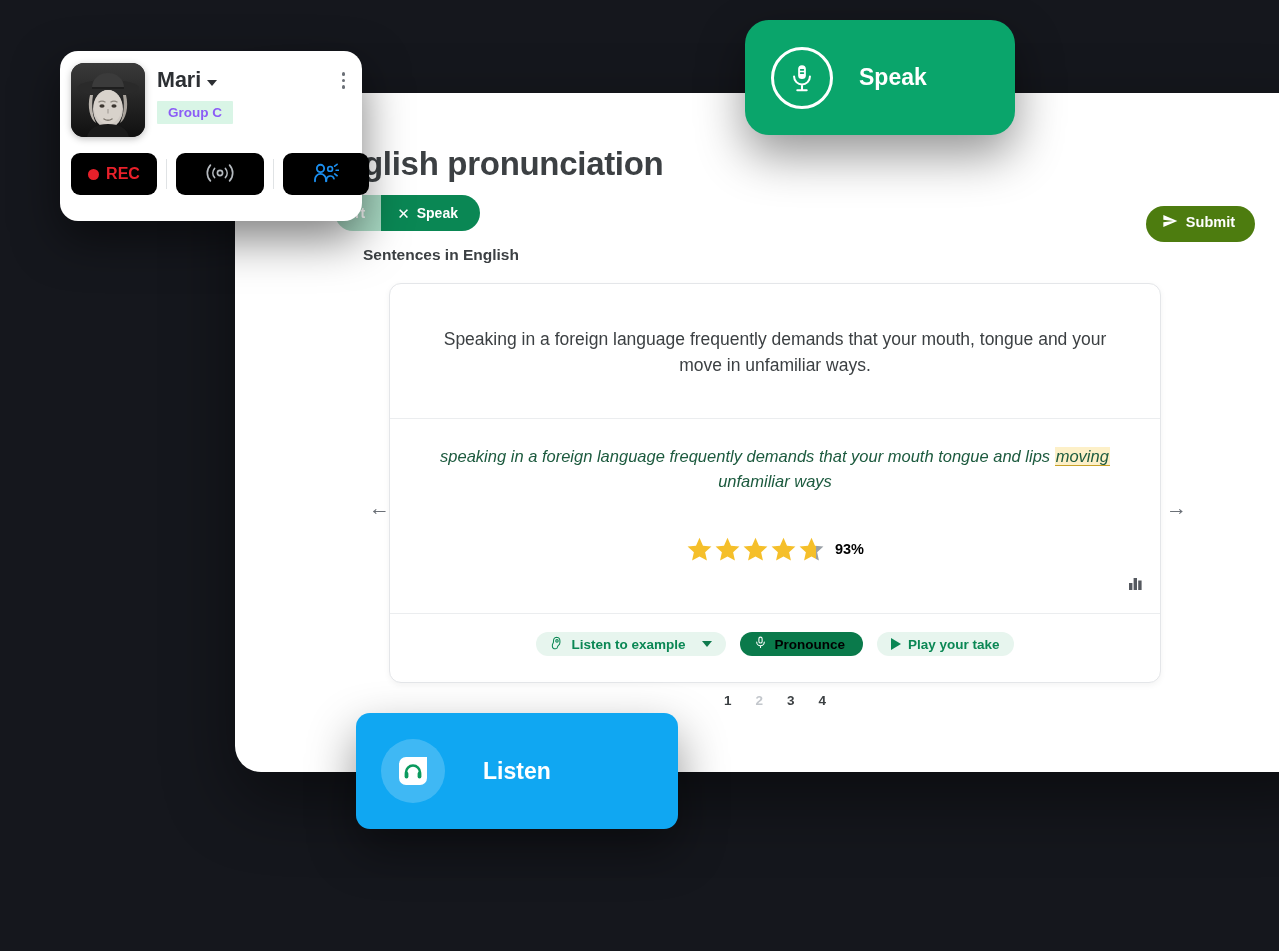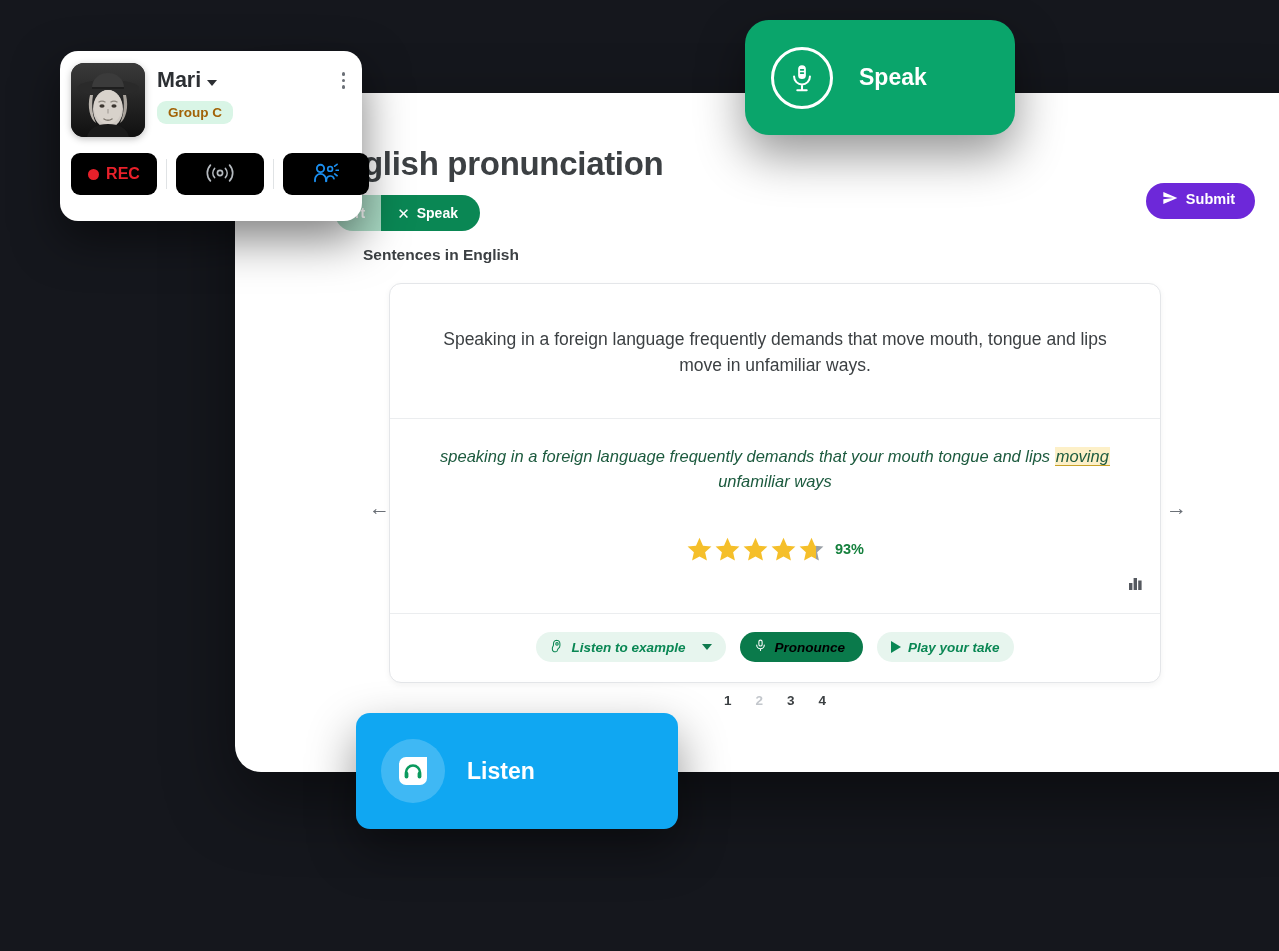--- a/index.html
+++ b/index.html
@@ -78,27 +78,27 @@
     border-radius: 0 18px 18px 0;
     cursor: pointer;
     margin-left: -2px;
   }
   .btn-close .x-glyph { font-size: 15px; font-weight: 400; line-height: 1; }
 
   
   .btn-submit {
     position: absolute;
     right: 80px;
-    top: 90px;
+    top: 113px;
     height: 36px;
     padding: 0 20px 4px 16px;
     display: flex;
     align-items: center;
     gap: 8px;
-    background: #6d28d9;
+    background: #4d7c0f;
     color: #ffffff;
     font-size: 14.5px;
     font-weight: 700;
     border: none;
     border-radius: 18px;
     cursor: pointer;
   }
 
   .section-label {
     position: absolute;
@@ -168,21 +168,21 @@
   .stars { display: flex; gap: 1px; font-size: 0; line-height: 0; }
   .star {
     position: relative;
     width: 27px; height: 26px;
     display: inline-block;
   }
   .star svg { position: absolute; left: 0; top: 0; }
   .pct {
     font-size: 14.5px;
     font-weight: 700;
-    color: #15803d;
+    color: #000000;
   }
 
   .chart-icon-wrap {
     position: absolute;
     right: 16px;
     top: 292px;
     cursor: pointer;
   }
 
   .card-divider2 {
@@ -196,31 +196,30 @@
   .action-row {
     position: absolute;
     left: 0; right: 0;
     top: 348px;
     display: flex;
     align-items: center;
     justify-content: center;
     gap: 14px;
   }
   .act-btn {
-    height: 30px;
+    height: 24px;
     display: flex;
     align-items: center;
     gap: 7px;
     border: none;
     border-radius: 17px;
     font-size: 13.5px;
     font-weight: 700;
     cursor: pointer;
     font-family: "Liberation Sans", sans-serif;
-    font-style: italic;
   }
   .act-light {
     background: #e7f5ee;
     color: #0a8754;
     padding: 0 14px;
   }
   .act-dark {
     background: #0a7a4b;
     color: #000000;
     padding: 0 18px 0 14px;
@@ -309,25 +308,25 @@
     border-left: 5px solid transparent;
     border-right: 5px solid transparent;
     border-top: 6px solid #2c2f33;
     margin-top: 5px;
   }
   .group-badge {
     position: absolute;
     left: 97px;
     top: 50px;
     background: #d9f5e6;
-    color: #a16207;
+    color: #8b5cf6;
     font-size: 13.5px;
     font-weight: 700;
     padding: 4px 11px;
-    border-radius: 9px;
+    border-radius: 1px;
   }
   .kebab {
     position: absolute;
     right: 14px;
     top: 18px;
     display: flex;
     flex-direction: column;
     gap: 3px;
     cursor: pointer;
     padding: 3px;
@@ -398,21 +397,21 @@
     position: absolute;
     left: 356px;
     top: 713px;
     width: 322px;
     height: 116px;
     background: #10a7f2;
     border-radius: 14px;
     display: flex;
     align-items: center;
     padding-left: 25px;
-    gap: 22px;
+    gap: 38px;
     box-shadow: 0 20px 48px rgba(0,0,0,0.42);
     cursor: pointer;
   }
   .listen-circle {
     width: 64px; height: 64px;
     border-radius: 50%;
     background: rgba(255,255,255,0.20);
     display: flex;
     align-items: center;
     justify-content: center;
@@ -448,21 +447,21 @@
           <path d="M2 21l21-9L2 3v7l15 2-15 2v7z" fill="#ffffff"></path>
         </svg>
       </span>
       <span>Submit</span>
     </button>
 
     <div class="section-label">Sentences in English</div>
 
     <div id="sentence-card">
 
-      <div class="target-sentence">Speaking in a foreign language frequently demands that move mouth, tongue and lips move in unfamiliar ways.</div>
+      <div class="target-sentence">Speaking in a foreign language frequently demands that your mouth, tongue and your move in unfamiliar ways.</div>
 
       <div class="card-divider"></div>
 
       <div class="transcript">
         <span>speaking in a foreign language frequently demands that your mouth tongue and lips </span><span class="hl">moving</span><span> unfamiliar ways</span>
       </div>
 
       <div class="rating-row">
         <div class="stars" id="stars">
             <span class="star">

